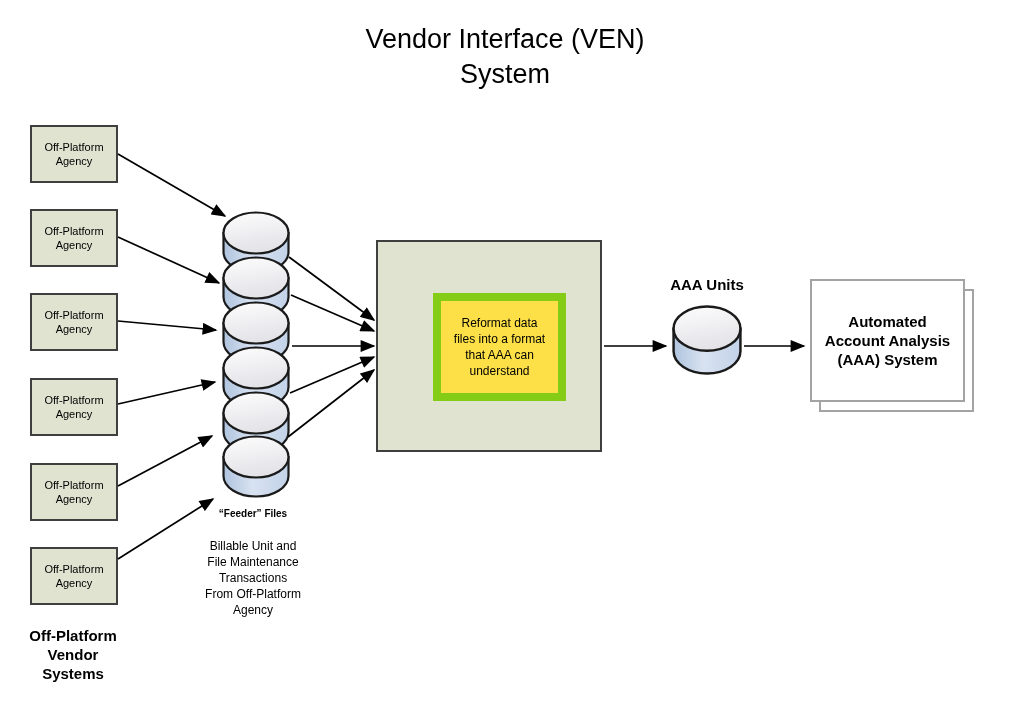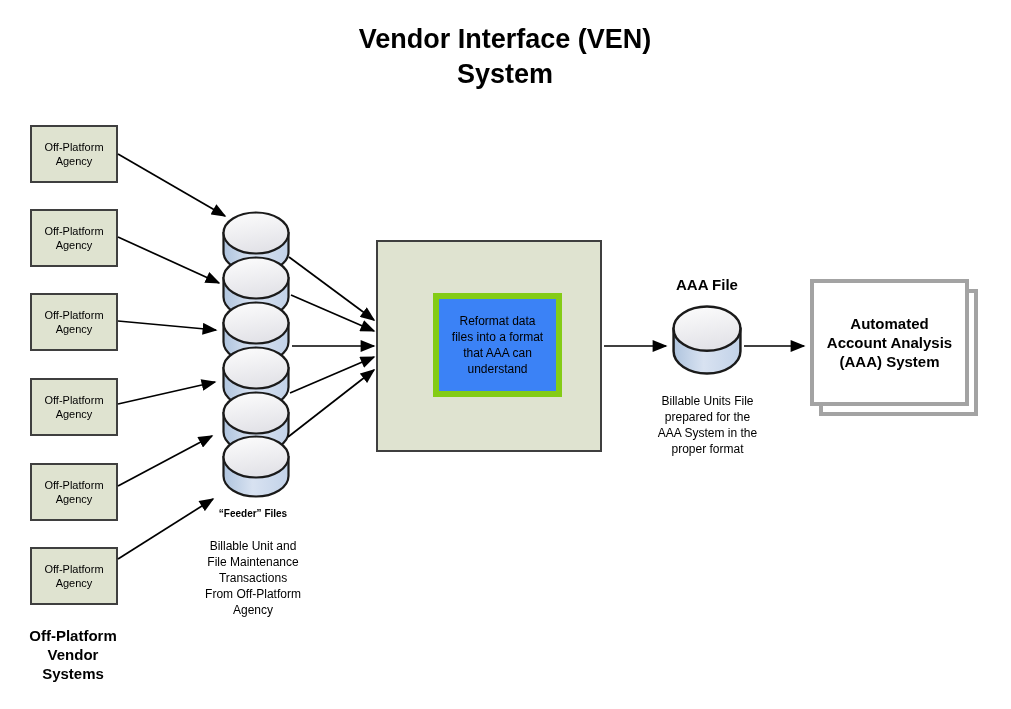--- a/index.html
+++ b/index.html
@@ -3,40 +3,40 @@
 <meta charset="utf-8">
 <style>
   html,body{margin:0;padding:0;background:#ffffff;}
   #canvas{
     position:relative;width:1011px;height:709px;background:#ffffff;
     font-family:"Liberation Sans", sans-serif;color:#000000;overflow:hidden;
   }
   .abs{position:absolute;}
   .pre{white-space:pre-line;}
   .ctr{text-align:center;}
-  .title{font-size:27px;font-weight:bold;line-height:35px;}
+  .title{font-size:27px;font-weight:normal;line-height:35px;}
   .box-label{font-size:11px;line-height:14px;}
   .agency-box{
     width:84px;height:54px;background:#DFE3D0;border:2px solid #3F3F3F;
     display:flex;align-items:center;justify-content:center;z-index:2;
   }
   .section-title{font-size:16px;font-weight:bold;}
   .small-title{font-size:15px;font-weight:bold;}
   .feeder-title{font-size:10px;font-weight:bold;}
   .desc{font-size:12px;line-height:16px;}
   .caption{font-size:15px;font-weight:bold;line-height:19px;}
   .process-box{
     width:222px;height:208px;background:#DFE3D0;border:2px solid #3F3F3F;z-index:1;
   }
   .inner-box{
-    width:117px;height:92px;background:#3b82f6;border:6px solid #84cc16;
+    width:117px;height:92px;background:#fde047;border:8px solid #84cc16;
     display:flex;align-items:center;justify-content:center;z-index:3;
     font-size:12px;line-height:16px;
   }
-  .sys-box{background:#ffffff;border:4px solid #a3a3a3;width:151px;height:119px;}
+  .sys-box{background:#ffffff;border:2px solid #a3a3a3;width:151px;height:119px;}
   .sys-front{display:flex;align-items:center;justify-content:center;
     font-size:15px;font-weight:bold;line-height:19px;z-index:2;}
   .sys-back{z-index:1;}
   svg{display:block;}
   #arrow-overlay{position:absolute;left:0;top:0;z-index:20;pointer-events:none;}
   .shape{z-index:2;}
 </style>
 </head>
 <body>
 
@@ -122,31 +122,27 @@
 Agency</div>
 
   <div class="abs process-box" style="left:376px;top:240px;"></div>
   <div class="abs inner-box" style="left:433px;top:293px;">
     <div class="ctr pre">Reformat data
 files into a format
 that AAA can
 understand</div>
   </div>
 
-  <div class="abs ctr small-title" style="left:647px;top:276px;width:120px;">AAA File</div>
+  <div class="abs ctr small-title" style="left:647px;top:276px;width:120px;">AAA Units</div>
   <div class="abs shape" style="left:671px;top:304px;">
     <svg width="72" height="72" viewBox="0 0 70 70">
       <path d="M2.5,24 V46 a32.5,21.5 0 0 0 65,0 V24 Z" fill="url(#cylBody)" stroke="#1A1A1A" stroke-width="2.4"></path>
       <ellipse cx="35" cy="24" rx="32.5" ry="21.5" fill="url(#cylTop)" stroke="#1A1A1A" stroke-width="2.4"></ellipse>
     </svg>
   </div>
-  <div class="abs ctr desc pre" style="left:635px;top:393px;width:145px;">Billable Units File
-prepared for the
-AAA System in the
-proper format</div>
 
   <div class="abs sys-box sys-back" style="left:819px;top:289px;"></div>
   <div class="abs sys-box sys-front" style="left:810px;top:279px;">
     <div class="ctr pre">Automated
 Account Analysis
 (AAA) System</div>
   </div>
 
   <svg id="arrow-overlay" width="1011" height="709" viewBox="0 0 1011 709">
     <defs>

